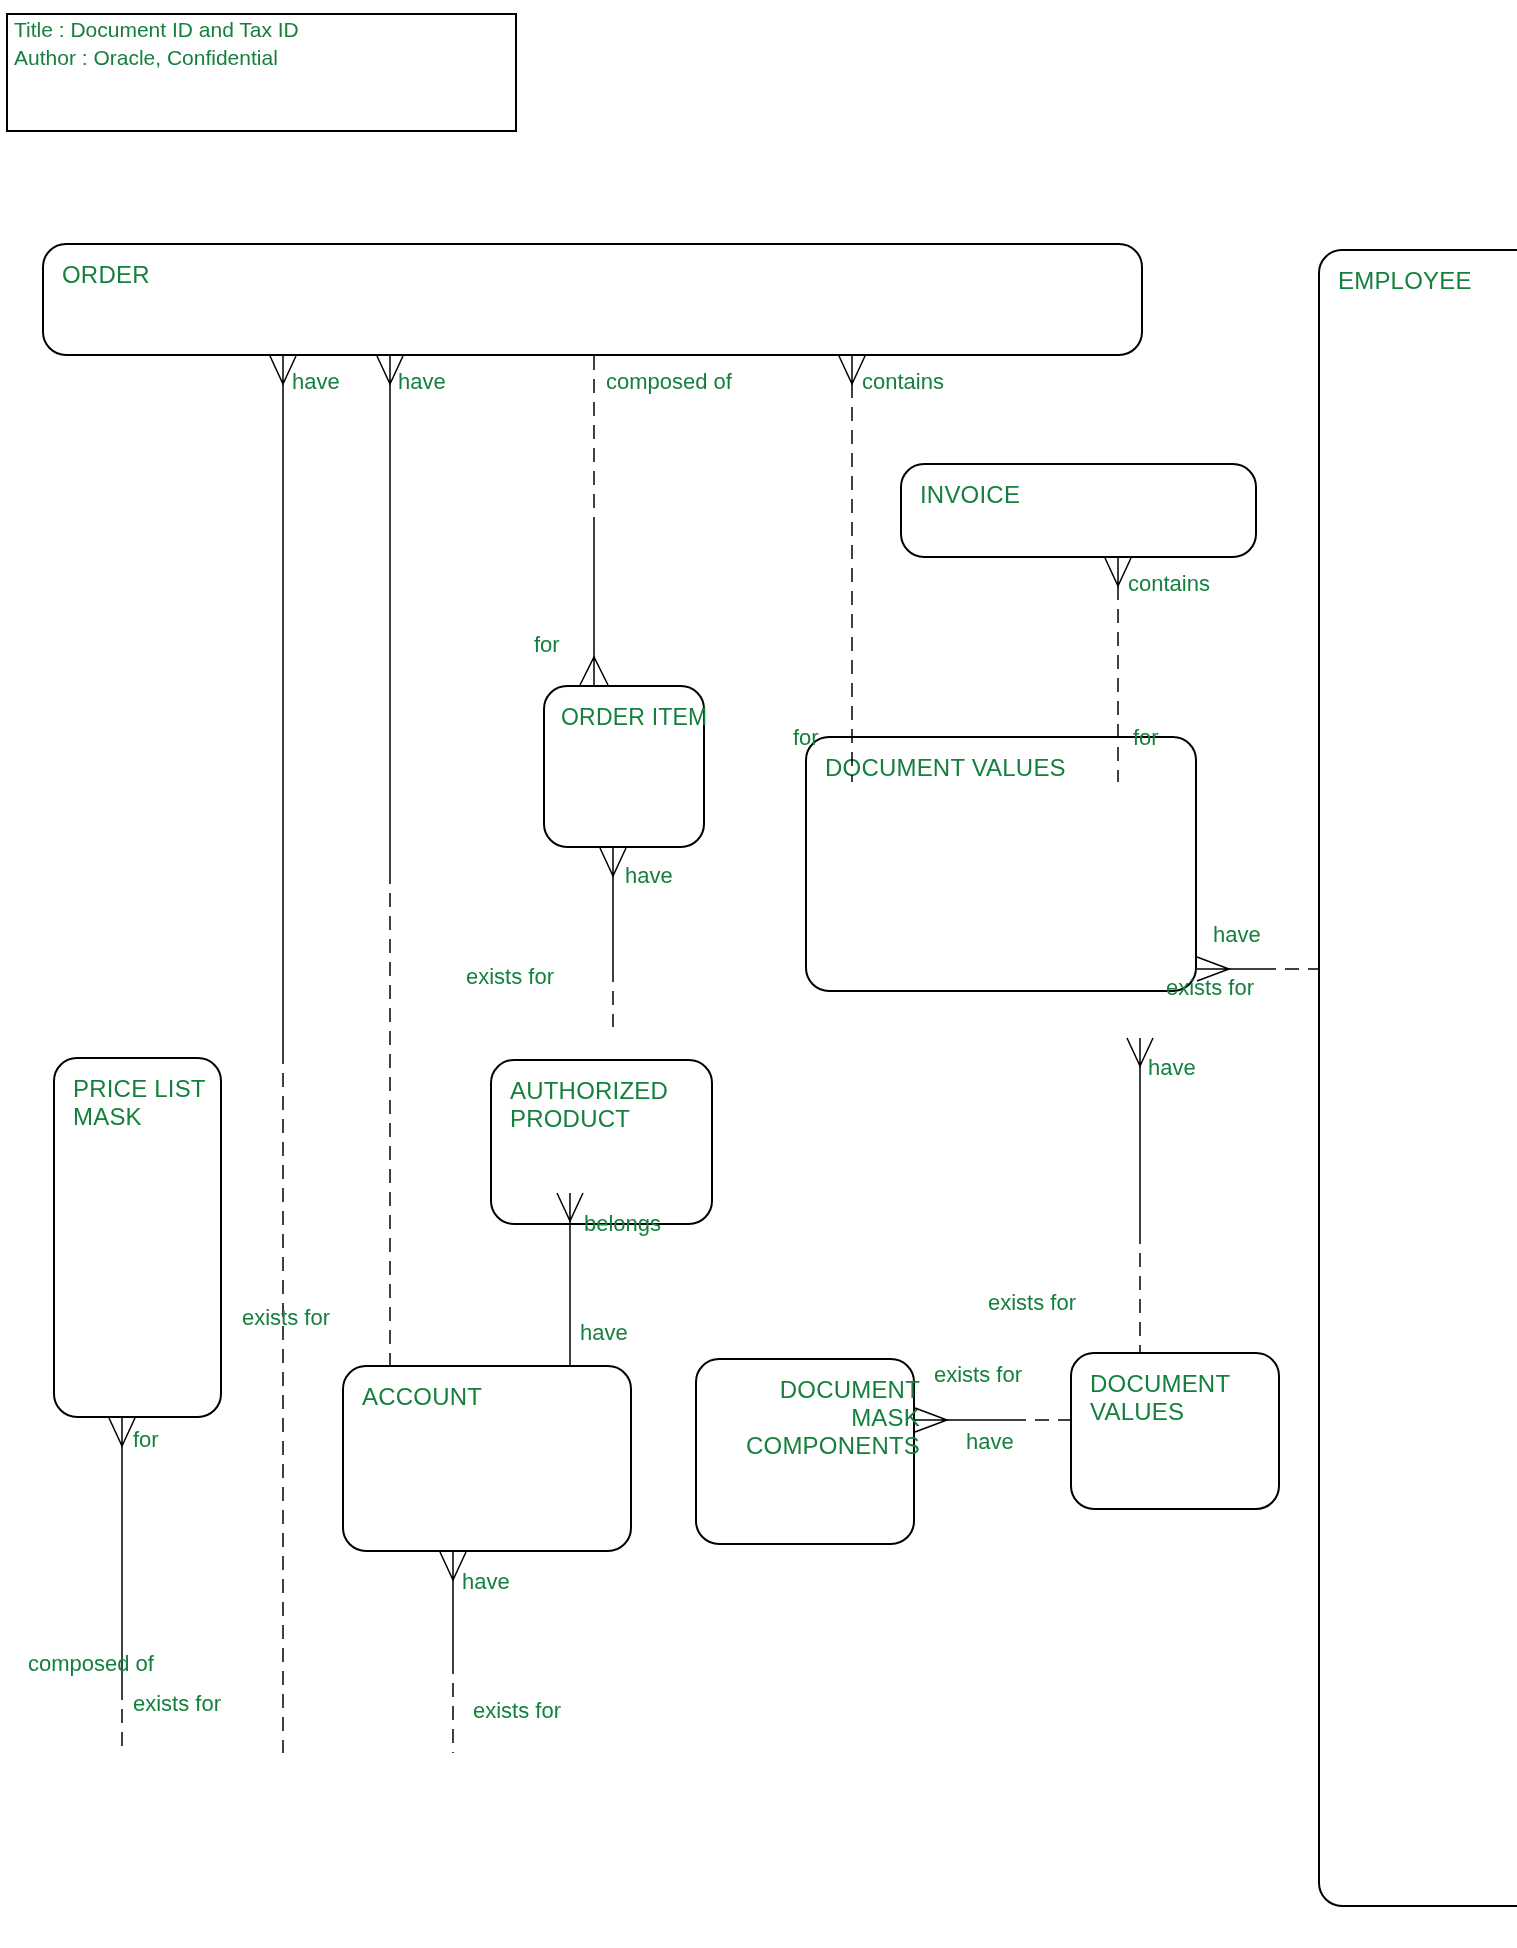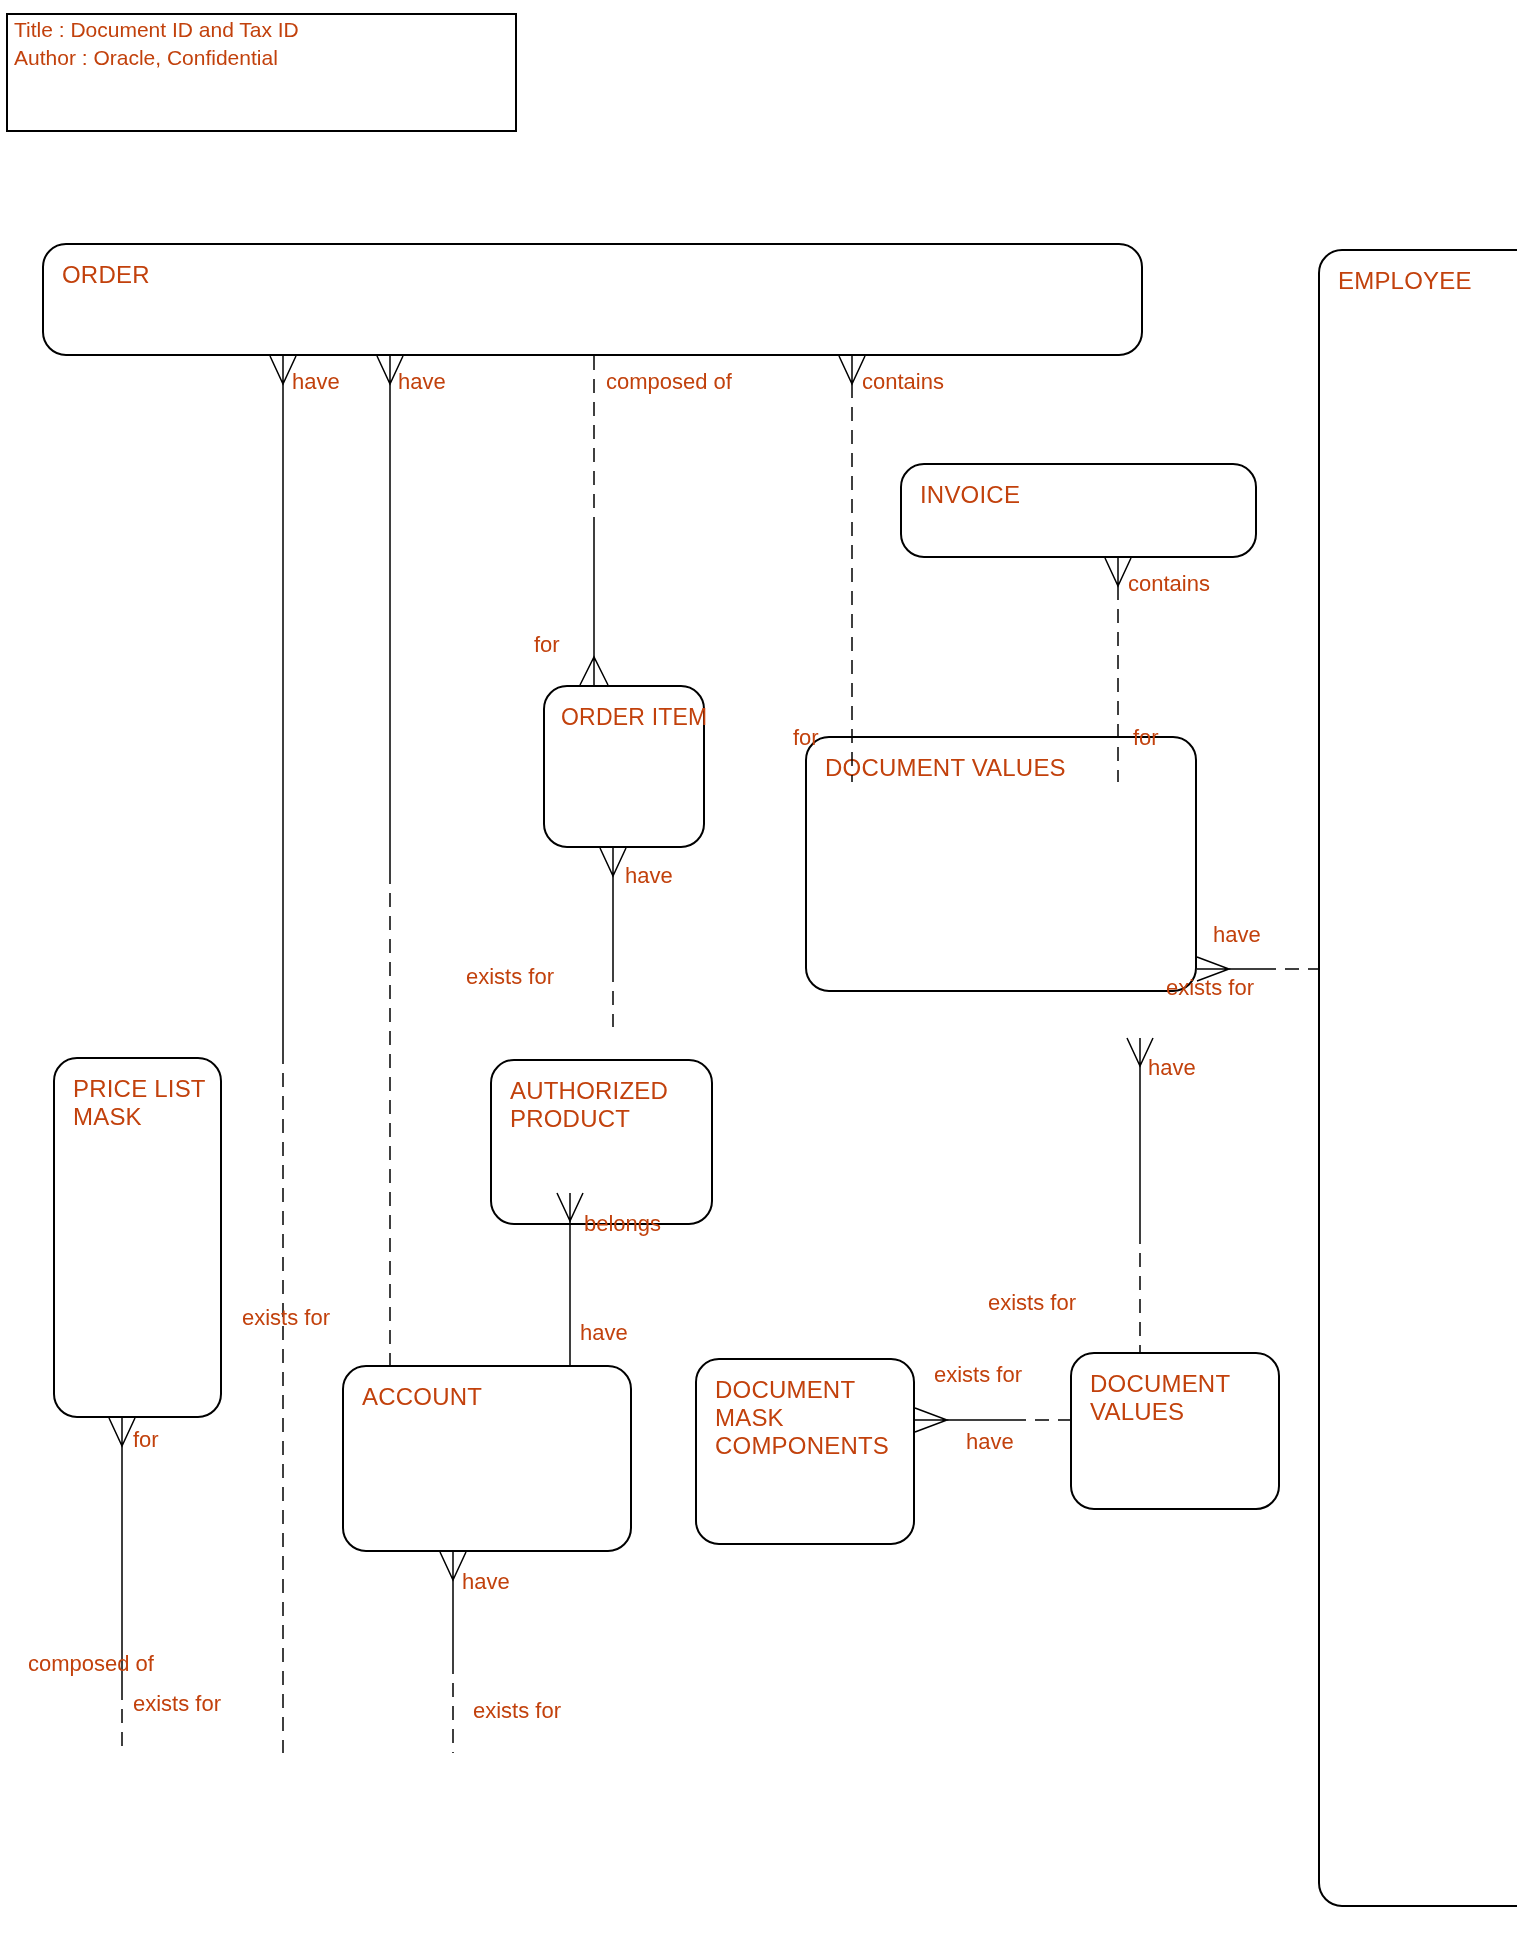--- a/index.html
+++ b/index.html
@@ -1,21 +1,21 @@
 <!DOCTYPE html>
 <html><head>
 <meta charset="utf-8">
 <style>
   html,body{margin:0;padding:0;background:#ffffff;}
   .canvas{
     position:relative;
     width:1517px;height:1948px;
     background:#ffffff;
     font-family:"Liberation Sans", sans-serif;
-    color:#c2410c;
+    color:#15803d;
     overflow:hidden;
   }
   .title-box{
     position:absolute;left:6px;top:13px;width:511px;height:119px;
     border:2px solid #000;box-sizing:border-box;background:#fff;z-index:1;
   }
   .title-box .tline{
     display:block;margin:2px 0 0 6px;
     font-size:21px;line-height:26px;white-space:nowrap;
   }
@@ -23,21 +23,21 @@
     position:absolute;border:2px solid #000;border-radius:24px;
     background:#fff;box-sizing:border-box;z-index:1;
   }
   .elabel{
     display:block;margin:16px 0 0 18px;
     font-size:24px;line-height:28px;letter-spacing:0.2px;
   }
   .nowrap{white-space:nowrap;}
   .w135{width:135px;}
   .w180{width:180px;}
-  .w205{width:205px;}
+  .w205{width:205px;text-align:right;}
   .w140{width:140px;}
   .fs23{font-size:23px;margin-left:16px;}
   .connectors{
     position:absolute;left:0;top:0;width:1517px;height:1948px;
     z-index:2;pointer-events:none;
   }
   .connectors path{fill:none;stroke:#000;}
   .lines-solid{stroke-width:1.5;}
   .lines-dashed{stroke-width:1.5;stroke-dasharray:14 9;}
   .crow-feet{stroke-width:1.5;}

